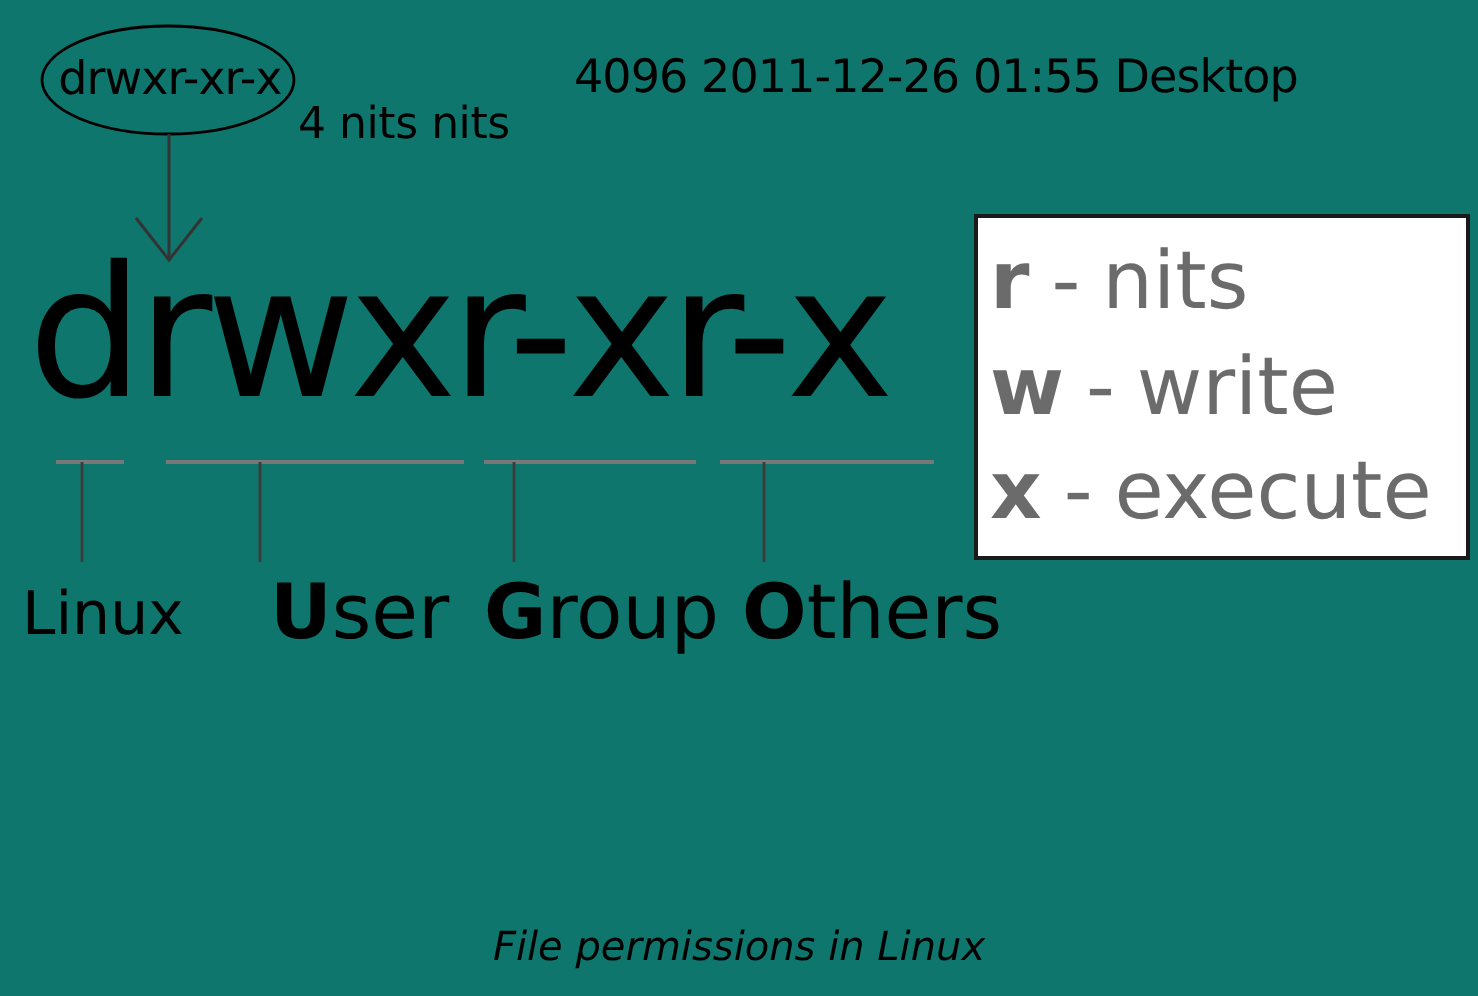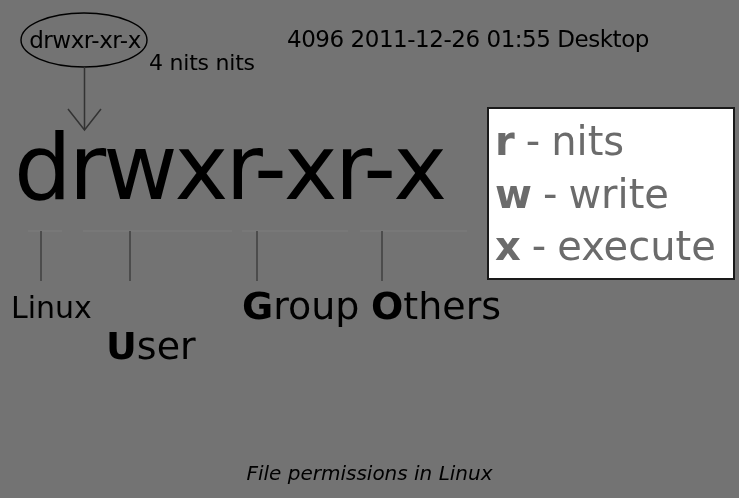--- a/index.html
+++ b/index.html
@@ -5,21 +5,21 @@
   html, body {
     margin: 0;
     padding: 0;
     background: #ffffff;
     font-family: "DejaVu Sans", "Liberation Sans", sans-serif;
   }
   .canvas {
     position: relative;
     width: 739px;
     height: 498px;
-    background: #737373;
+    background: #0f766e;
     overflow: hidden;
     color: #000000;
   }
   .overlay-svg {
     position: absolute;
     left: 0; top: 0;
     width: 739px; height: 498px;
     pointer-events: none;
   }
   
@@ -74,21 +74,21 @@
   .legend-letter { font-weight: bold; }
   .legend-sep { margin: 0 11px; }
   
   .seg-label {
     position: absolute;
     line-height: 1;
     white-space: nowrap;
   }
   .seg-label .first { font-weight: bold; }
   .label-type   { left: 11px;  top: 293px; font-size: 30px; }
-  .label-user   { left: 106px; top: 287px; font-size: 38px; margin-top: 40px; }
+  .label-user   { left: 135px; top: 287px; font-size: 38px; }
   .label-group  { left: 242px; top: 287px; font-size: 38px; }
   .label-others { left: 371px; top: 287px; font-size: 38px; }
   
   .caption {
     position: absolute;
     left: 0; right: 0; top: 461px;
     text-align: center;
     font-size: 20px;
     font-style: italic;
     line-height: 1.2;

